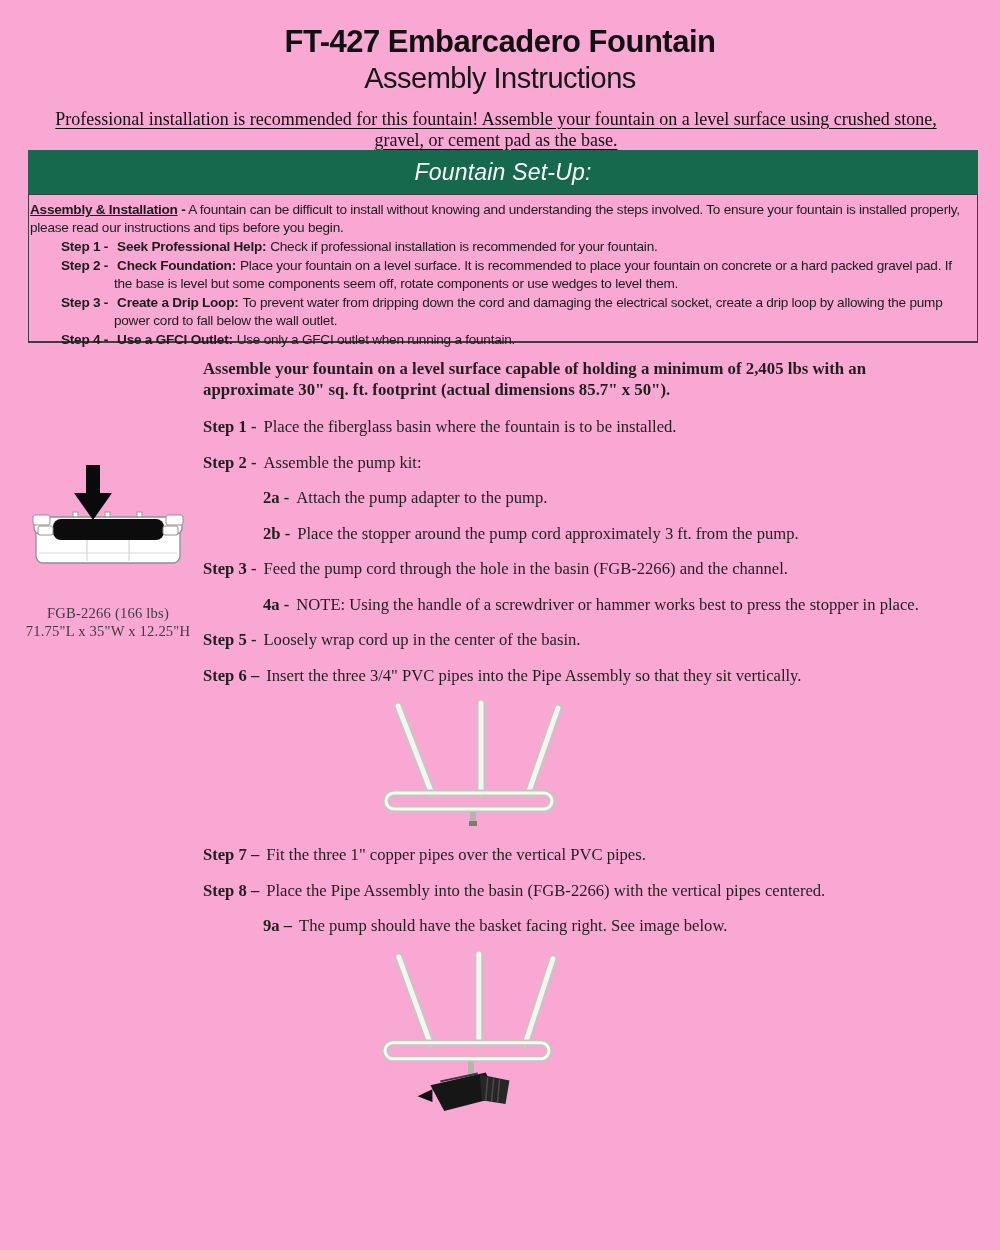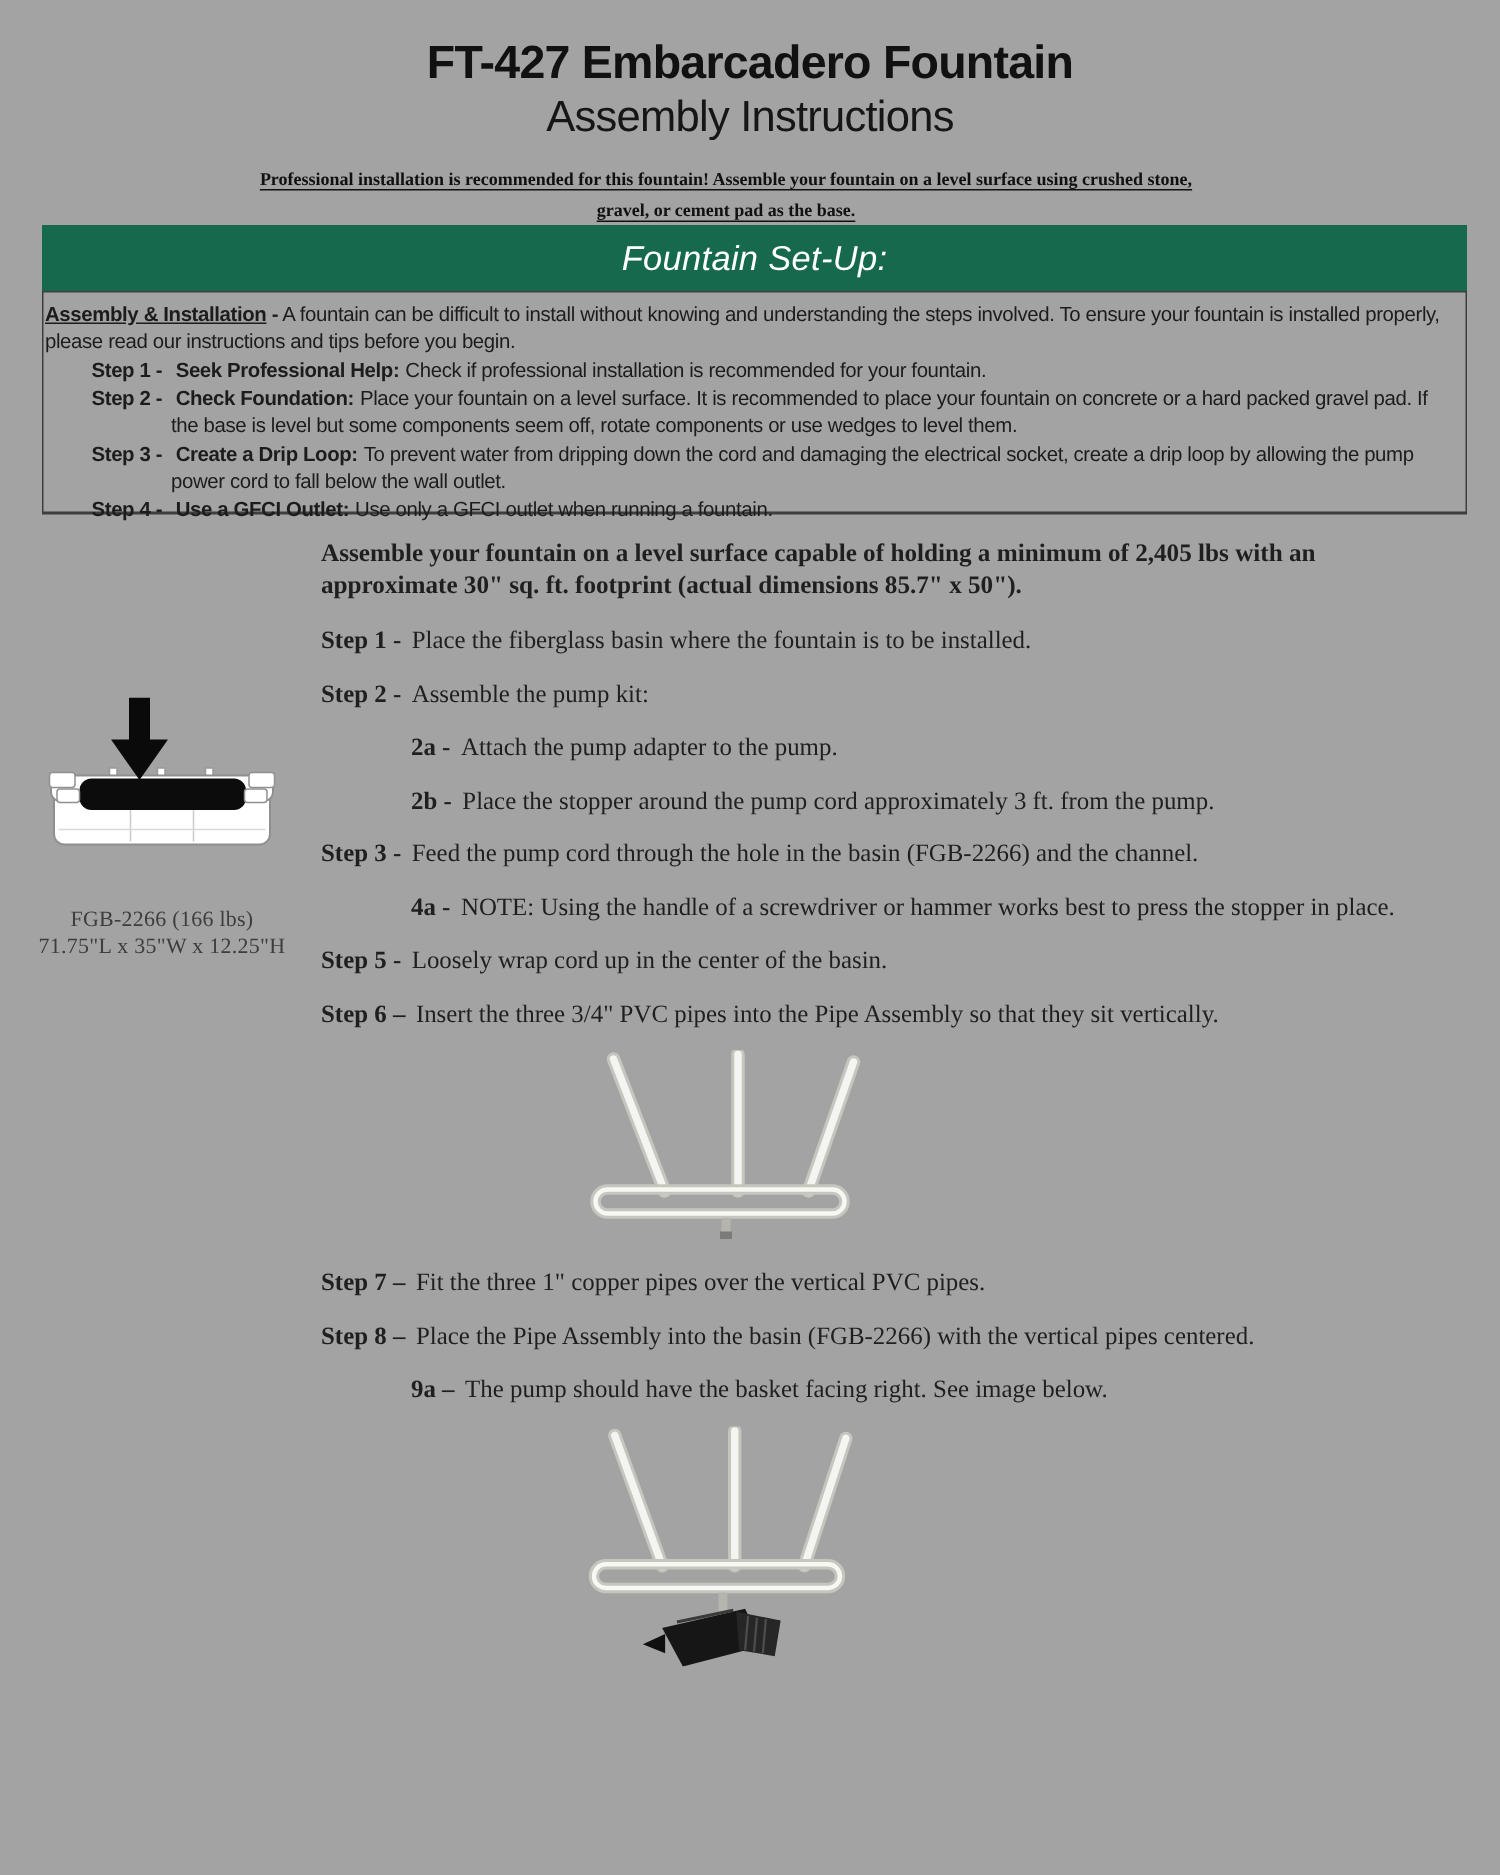--- a/index.html
+++ b/index.html
@@ -1,41 +1,41 @@
 <!DOCTYPE html>
 <html><head>
 <meta charset="utf-8">
 <style>
   html,body{margin:0;padding:0;background:#ffffff;}
   .page{
     position:relative;
     width:1000px;height:1250px;
-    background:#a3a3a3;
+    background:#f9a8d4;
     font-family:"Liberation Serif",serif;
     color:#1e1e1e;
     overflow:hidden;
   }
   .page-title{
     position:absolute;top:24px;left:0;width:100%;
     text-align:center;
     font-family:"Liberation Sans",sans-serif;
     font-weight:700;font-size:31px;letter-spacing:-0.5px;
     color:#111;margin:0;
   }
   .page-subtitle{
     position:absolute;top:62px;left:0;width:100%;
     text-align:center;
     font-family:"Liberation Sans",sans-serif;
     font-weight:400;font-size:29px;letter-spacing:-0.5px;
     color:#161616;
   }
   .warning{
-    position:absolute;top:109px;left:9px;width:950px;
+    position:absolute;top:109px;left:21px;width:950px;
     text-align:center;
-    font-weight:700;font-size:12px;line-height:21px;
+    font-weight:400;font-size:18px;line-height:21px;
     color:#101010;
   }
   .warning div{text-decoration:underline;text-underline-offset:3px;}
   .green-bar{
     position:absolute;top:150px;left:28px;width:950px;height:44px;
     box-sizing:border-box;
     display:flex;align-items:center;justify-content:center;
     color:#ffffff;
     font-family:"Liberation Sans",sans-serif;
     font-size:23px;font-weight:400;letter-spacing:0.2px;font-style:italic;
@@ -58,21 +58,21 @@
   .b-step .bt{font-weight:700;margin-right:4px;}
 
   .left-figure{position:absolute;top:465px;left:24px;width:168px;text-align:center;}
   .left-figure svg{display:block;margin:0 auto;}
   .figure-caption{
     margin-top:38px;
     font-size:14.6px;line-height:1.22;color:#3d3d3d;letter-spacing:0.2px;
   }
 
   .main-col{
-    position:absolute;top:358px;left:214px;width:732px;
+    position:absolute;top:358px;left:203px;width:732px;
     font-size:16.6px;line-height:21px;color:#1f1f1f;
   }
   .m-intro{font-weight:700;margin:0 0 16px 0;font-size:16.8px;}
   .step{margin:0 0 14.5px 0;padding-left:62px;text-indent:-62px;}
   .step .lbl{font-weight:700;margin-right:7px;}
   .step.sub{margin-left:60px;padding-left:36px;text-indent:-36px;}
   .pipe-fig{margin:1px 0 9px 168px;width:192px;}
   .pipe-fig2{margin:2px 0 0 166px;width:192px;}
 </style>
 </head>

